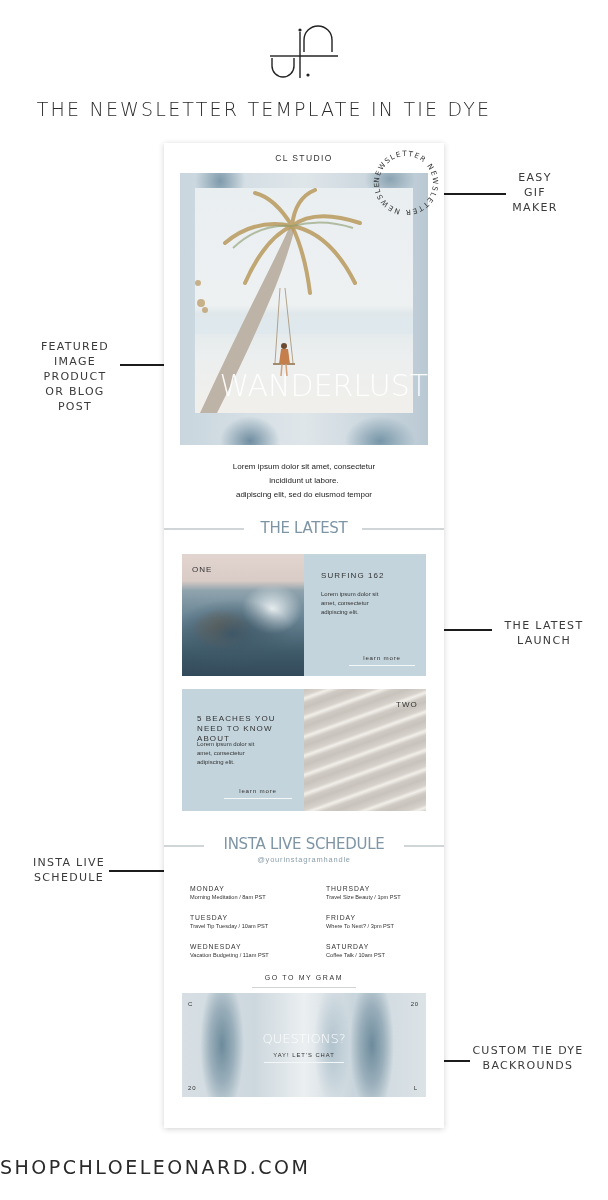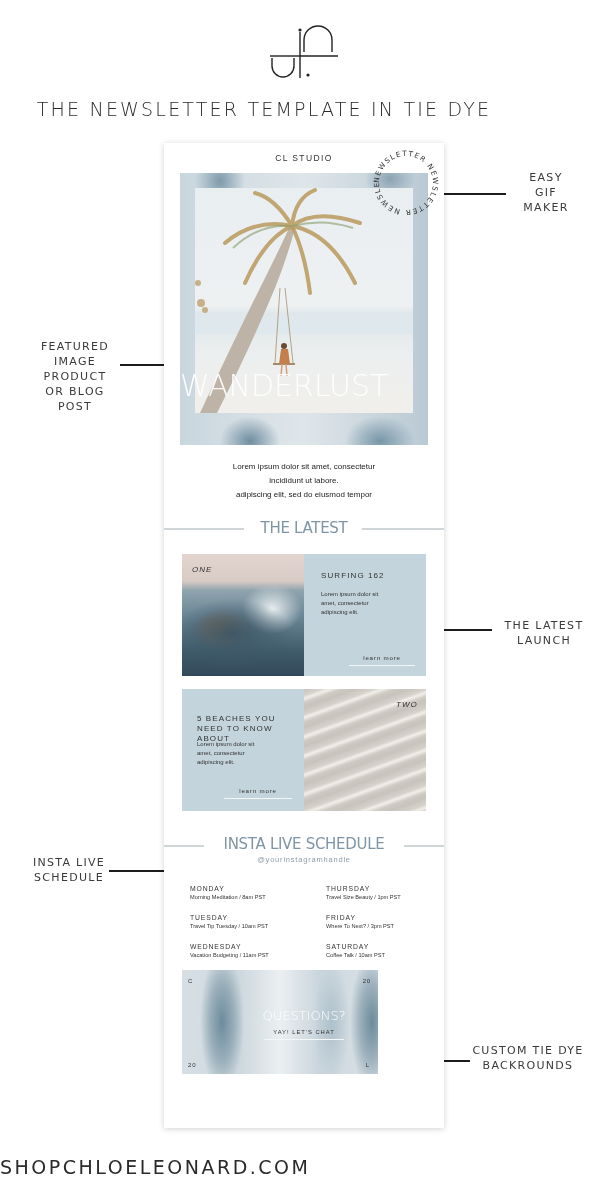--- a/index.html
+++ b/index.html
@@ -45,21 +45,21 @@
       radial-gradient(ellipse 30px 25px at 70px 268px, #6f8da0 0%, rgba(111,141,160,0) 100%),
       radial-gradient(ellipse 35px 25px at 200px 268px, #7796a8 0%, rgba(119,150,168,0) 100%),
       linear-gradient(90deg, #c9d6de 0%, #dfe6ea 50%, #b9c9d3 100%);
   }
   .hero-photo {
     position: absolute; left: 15px; top: 15px; width: 218px; height: 225px; overflow: hidden;
     background: linear-gradient(180deg, #e9eef1 0%, #eef1f2 52%, #dfe7ea 56%, #ecefef 75%, #f1efeb 100%);
   }
   .hero-photo svg { position: absolute; left: 0; top: 0; }
   .hero-title {
-    position: absolute; left: 0; top: 195px; width: 248px; text-align: left;
+    position: absolute; left: 0; top: 195px; width: 248px; text-align: right;
     font-family: "DejaVu Sans", sans-serif; font-size: 30px; font-weight: 300;
     color: rgba(255,255,255,0.92); letter-spacing: 0px;
   }
   .badge {
     position: absolute; left: 206px; top: 4px; width: 72px; height: 72px;
   }
 
   .intro {
     position: absolute; left: 20px; top: 317px; width: 240px; text-align: center;
     font-size: 8px; line-height: 14px; color: #222;
@@ -76,21 +76,21 @@
     font-family: "DejaVu Sans", sans-serif; font-size: 15px; color: #7d95a5; font-weight: 400;
     letter-spacing: -0.3px;
   }
 
   
   .feature {
     position: absolute; left: 18px; width: 244px; height: 122px; overflow: hidden;
   }
   .feature .half { position: absolute; top: 0; width: 122px; height: 122px; }
   .feature .blue { background: #c3d4dc; }
-  .feat-num { position: absolute; font-size: 8px; letter-spacing: 1px; color: #333; font-style: italic; }
+  .feat-num { position: absolute; font-size: 8px; letter-spacing: 1px; color: #333; }
   .feat-title { position: absolute; font-size: 8px; letter-spacing: 1.1px; color: #333; line-height: 10px; }
   .feat-body { position: absolute; font-size: 6px; line-height: 9px; color: #333; }
   .feat-link {
     position: absolute; font-size: 6.2px; letter-spacing: 0.8px; color: #333; text-align: center;
     border-bottom: 1.5px solid #f4f7f8; padding-bottom: 4px;
   }
 
   
   .handle {
     position: absolute; left: 0; top: 712px; width: 280px; text-align: center;
@@ -100,21 +100,21 @@
   .sched-day { font-size: 6.8px; letter-spacing: 0.9px; color: #333; line-height: 9px; }
   .sched-desc { font-size: 5.6px; color: #333; line-height: 8px; white-space: nowrap; }
   .gram-btn {
     position: absolute; left: 88px; top: 831px; width: 104px; text-align: center;
     font-size: 7px; letter-spacing: 1.6px; color: #333; padding-bottom: 6px;
     border-bottom: 1.5px solid #d0d4d6;
   }
 
   
   .questions {
-    position: absolute; left: 18px; top: 827px; width: 196px; height: 104px; overflow: hidden;
+    position: absolute; left: 18px; top: 850px; width: 244px; height: 104px; overflow: hidden;
     background:
       radial-gradient(ellipse 22px 70px at 40px 52px, #6d8b9c 0%, rgba(109,139,156,0.55) 55%, rgba(109,139,156,0) 100%),
       radial-gradient(ellipse 22px 70px at 190px 52px, #6d8b9c 0%, rgba(109,139,156,0.55) 55%, rgba(109,139,156,0) 100%),
       radial-gradient(ellipse 18px 60px at 150px 52px, rgba(160,182,195,0.7) 0%, rgba(160,182,195,0) 100%),
       linear-gradient(90deg, #d7dfe4 0%, #cdd8de 30%, #ebeff1 50%, #c9d5dc 70%, #dce3e7 100%);
   }
   .q-corner { position: absolute; font-size: 6px; letter-spacing: 0.8px; color: #333; }
   .q-title {
     position: absolute; left: 0; top: 38px; width: 244px; text-align: center;
     font-family: "DejaVu Sans", sans-serif; font-size: 13px; font-weight: 300; color: rgba(255,255,255,0.95);
@@ -134,21 +134,21 @@
   <line x1="30" y1="20" x2="30" y2="70" stroke="#222" stroke-width="1.4"></line>
   <line x1="22" y1="20" x2="22" y2="44" stroke="#222" stroke-width="0"></line>
   <path d="M 34 40 L 34 28 A 14 14 0 0 1 62 28 L 62 40" fill="none" stroke="#222" stroke-width="1.4"></path>
   <path d="M 24 48 L 24 56 A 11 11 0 0 1 2 56 L 2 48" fill="none" stroke="#222" stroke-width="1.4" transform="translate(0,-2)"></path>
   <circle cx="30" cy="18" r="1.6" fill="#222"></circle>
   <circle cx="38" cy="63" r="1.6" fill="#222"></circle>
 </svg>
 
 <div class="page-heading">THE NEWSLETTER TEMPLATE IN TIE DYE</div>
 
-<div class="annot" style="left:505px; top:170px; width:60px;margin-left:11px;">
+<div class="annot" style="left:505px; top:170px; width:60px;">
   <div>EASY</div>
   <div>GIF</div>
   <div>MAKER</div>
 </div>
 <div class="annot-line" style="left:422px; top:193px; width:84px;"></div>
 
 <div class="annot" style="left:35px; top:339px; width:80px;">
   <div>FEATURED</div>
   <div>IMAGE</div>
   <div>PRODUCT</div>

